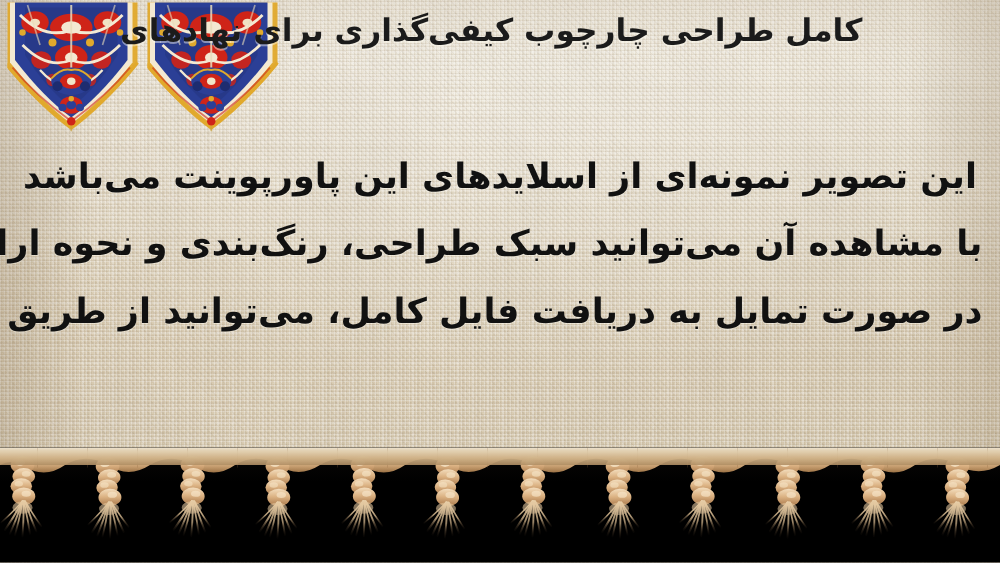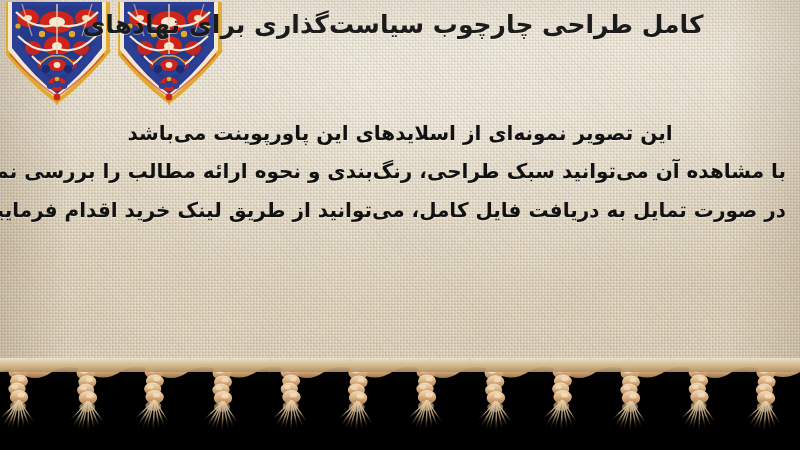--- a/index.html
+++ b/index.html
@@ -106,21 +106,21 @@
     position: absolute;
     top: 114px;
     left: 0;
     right: 0;
     padding-left: 14px;
     padding-right: 14px;
     text-align: center;
   }
   .body-line {
     color: #111111;
-    font-size: 20px;
+    font-size: 28px;
     font-weight: 700;
     line-height: 1.92;
     text-shadow: 0 1px 0 rgba(255,252,242,0.4);
     white-space: nowrap;
   }
 
   
   .fringe {
     position: absolute;
     left: 0;
@@ -267,21 +267,21 @@
       </g>
     <g transform="translate(51,84)">
         <use href="#pendantSmall"></use>
       </g>
     <circle cx="51" cy="97" r="3.4" fill="#cf2418"></circle>
   </svg>
 
   <div class="text-layer">
 
     <div class="title-block">
-      <div class="title-line">کامل طراحی چارچوب سیاست‌گذاری برای نهادهای</div>
+      <div class="title-line">کامل طراحی چارچوب کیفی‌گذاری برای نهادهای</div>
     </div>
 
     <div class="body-block">
       <div class="body-line">این تصویر نمونه‌ای از اسلایدهای این پاورپوینت می‌باشد</div>
       <div class="body-line">با مشاهده آن می‌توانید سبک طراحی، رنگ‌بندی و نحوه ارائه مطالب را بررسی نمایید</div>
       <div class="body-line">در صورت تمایل به دریافت فایل کامل، می‌توانید از طریق لینک خرید اقدام فرمایید</div>
     </div>
 
   </div>
 

